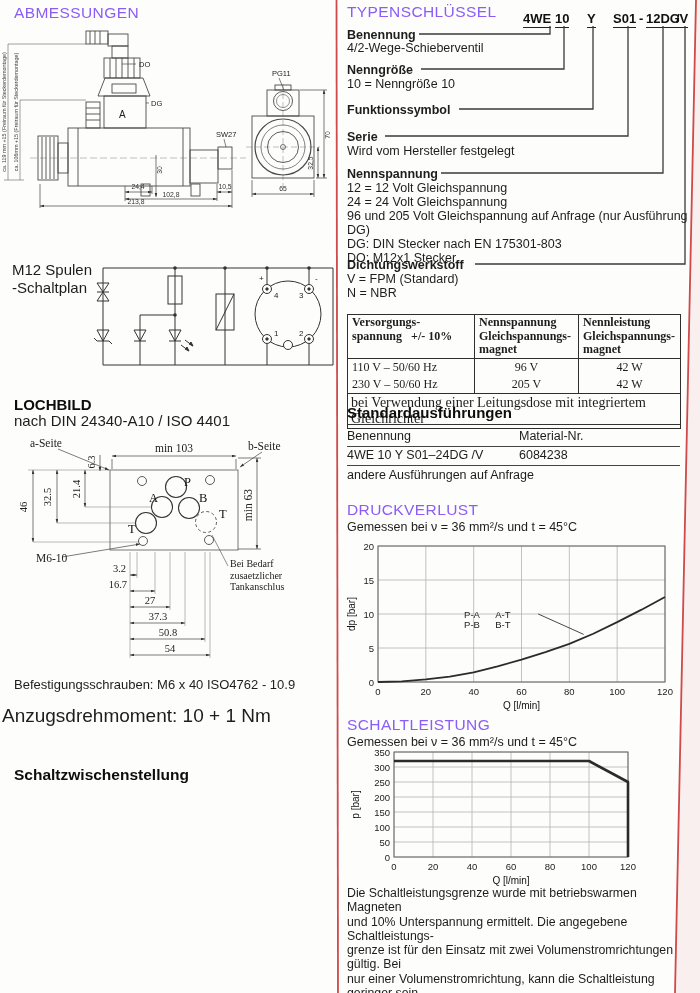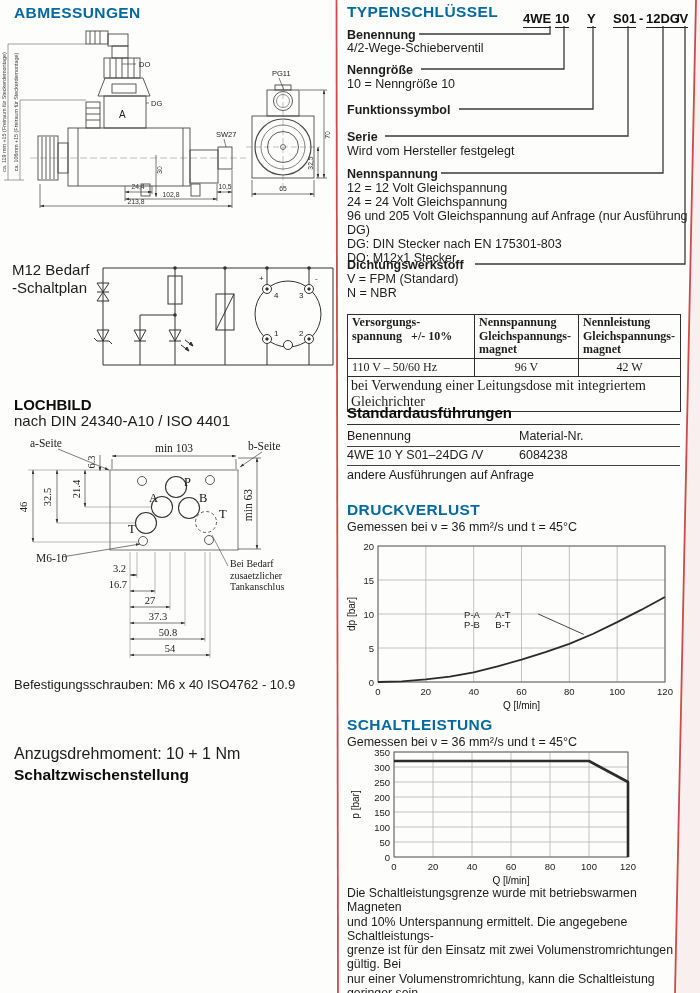--- a/index.html
+++ b/index.html
@@ -1,19 +1,19 @@
 <!DOCTYPE html>
 <html><head>
 <meta charset="utf-8">
 <style>
   html,body{margin:0;padding:0;background:#e8e8e8;}
   #page{position:relative;width:700px;height:993px;background:#fdfdfc;overflow:hidden;
         font-family:"Liberation Sans",sans-serif;color:#1d1d1d;}
   .abs{position:absolute;}
-  .h1{font-weight:bold;font-size:15.5px;letter-spacing:.4px;color:#0369a1;}
+  .h1{font-weight:normal;font-size:15.5px;letter-spacing:.4px;color:#8b5cf6;}
   .h2{font-weight:bold;font-size:15px;color:#0d0d0d;}
   .t{font-size:12.5px;line-height:14px;}
   .b{font-weight:bold;}
   .pre{white-space:pre-wrap;}
   .code-seg{position:absolute;top:11px;font-weight:bold;font-size:13px;color:#111;
             border-bottom:1.5px solid #222;padding-bottom:1px;text-align:center;}
   .code-seg.nline{border-bottom:none;}
   table.sup{border-collapse:collapse;width:333px;font-size:12px;table-layout:fixed;font-family:Liberation Serif, serif;}
   table.sup td,table.sup th{border:1.2px solid #2e2e2e;padding:1px 4px;vertical-align:top;text-align:left;}
   table.sup th{font-weight:bold;white-space:pre-wrap;line-height:13.5px;}
@@ -145,21 +145,21 @@
     <text class="dim" x="136" y="204" text-anchor="middle">213,8</text>
     <text class="dim" x="225" y="189" text-anchor="middle">10,5</text>
     <text class="dim" x="162" y="170" transform="rotate(-90 162 170)" text-anchor="middle">30</text>
     <text class="dim" x="283" y="191" text-anchor="middle">65</text>
     <text class="dim" x="313" y="163" transform="rotate(-90 313 163)" text-anchor="middle">32,5</text>
     <text class="dim" x="330" y="135" transform="rotate(-90 330 135)" text-anchor="middle">70</text>
     <text x="6" y="112" transform="rotate(-90 6 112)" text-anchor="middle" style="font-family:'Liberation Sans',sans-serif;font-size:5.4px;fill:#444;">ca. 119 mm +15 (Freiraum für Steckerdemontage)</text>
     <text x="18" y="112" transform="rotate(-90 18 112)" text-anchor="middle" style="font-family:'Liberation Sans',sans-serif;font-size:5.4px;fill:#444;">ca. 106mm +15 (Freiraum für Steckerdemontage)</text>
   </svg>
 
-  <div class="abs pre" style="left:12px;top:261px;font-size:15px;line-height:17.5px;">M12 Bedarf
+  <div class="abs pre" style="left:12px;top:261px;font-size:15px;line-height:17.5px;">M12 Spulen
 -Schaltplan</div>
   <svg class="abs" style="left:0;top:258px;" width="345" height="142" viewBox="0 258 345 142">
     <g stroke="#333" stroke-width="1" fill="none">
       <line x1="103" y1="268" x2="333" y2="268"></line>
       <line x1="103" y1="365" x2="333" y2="365"></line>
       <line x1="103" y1="268" x2="103" y2="365"></line>
       <line x1="333" y1="268" x2="333" y2="365"></line>
       <line x1="175" y1="268" x2="175" y2="365"></line>
       <line x1="225" y1="268" x2="225" y2="365"></line>
       <line x1="140" y1="315" x2="175" y2="315"></line>
@@ -302,21 +302,21 @@
     <text class="sd" x="150" y="604" text-anchor="middle">27</text>
     <text class="sd" x="158" y="620" text-anchor="middle">37.3</text>
     <text class="sd" x="168" y="636" text-anchor="middle">50.8</text>
     <text class="sd" x="170" y="652" text-anchor="middle">54</text>
   </svg>
   <div class="abs serif pre" style="left:230px;top:558px;font-size:10px;line-height:11.5px;color:#222;">Bei Bedarf
 zusaetzlicher
 Tankanschlus</div>
 
   <div class="abs" style="left:14px;top:677px;font-size:13px;">Befestigungsschrauben: M6 x 40 ISO4762 - 10.9</div>
-  <div class="abs" style="left:14px;top:705px;font-size:16px;margin-top:40px;">Anzugsdrehmoment: 10 + 1 Nm</div>
+  <div class="abs" style="left:2px;top:705px;font-size:19px;">Anzugsdrehmoment: 10 + 1 Nm</div>
   <div class="abs h2" style="left:14px;top:766px;font-size:15.5px;">Schaltzwischenstellung</div>
 
   <div class="abs h1" style="left:347px;top:3px;">TYPENSCHLÜSSEL</div>
 
   <div class="abs" style="left:345px;top:0;width:350px;height:40px;">
     <span class="code-seg" style="left:178px;">4WE</span>
     <span class="code-seg" style="left:210px;">10</span>
     <span class="code-seg" style="left:242px;">Y</span>
     <span class="code-seg" style="left:268px;">S01</span>
     <span class="code-seg nline" style="left:294px;">-</span>
@@ -366,20 +366,25 @@
 Gleichspannungs-
 magnet</th>
       <th>Nennleistung
 Gleichspannungs-
 magnet</th>
     </tr>
     <tr style="border-top:1.2px solid #2e2e2e;margin-left:48px;">
       <td style="border-bottom:none;">110 V – 50/60 Hz</td>
       <td class="c" style="border-bottom:none;">96 V</td>
       <td class="c" style="border-bottom:none;">42 W</td>
+    </tr>
+    <tr>
+      <td style="border-top:none;">230 V – 50/60 Hz</td>
+      <td class="c" style="border-top:none;">205 V</td>
+      <td class="c" style="border-top:none;">42 W</td>
     </tr>
     <tr>
       <td class="foot" colspan="3">bei Verwendung einer Leitungsdose mit integriertem Gleichrichter</td>
     </tr>
   </tbody>
     </table>
 
   <div class="abs h2" style="left:347px;top:404px;width:333px;border-bottom:1.5px solid #333;padding-bottom:3px;">Standardausführungen</div>
   <div class="abs std-row" style="left:347px;top:427px;">
     <span class="std-c1">Benennung</span>

